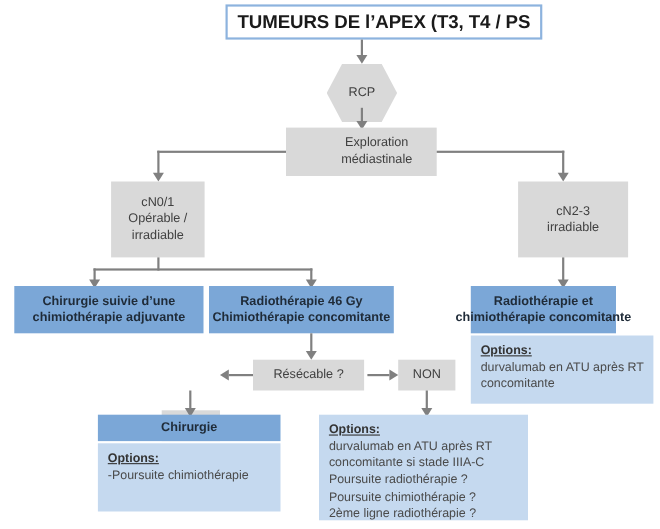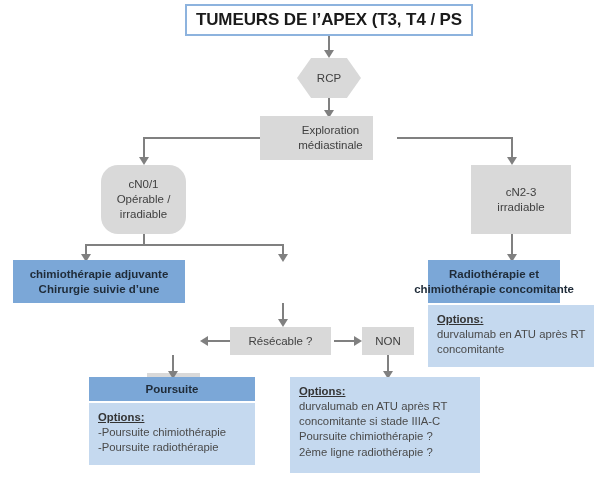--- a/index.html
+++ b/index.html
@@ -31,20 +31,21 @@
     line-height: 1.28;
   }
 
   .title-box {
     border: 2px solid #8DB3DE;
     background: #ffffff;
     color: #1a1a1a;
     font-weight: bold;
     font-size: 17px;
     letter-spacing: -0.1px;
+    margin-left: 20px;
   }
 
   .grey-box {
     background: #d9d9d9;
     color: #404040;
     font-size: 11.5px;
   }
 
   .hexagon {
     background: #d9d9d9;
@@ -118,41 +119,41 @@
 
 <div id="canvas">
 
   <div class="node title-box" style="left:185px; top:4px; width:288px; height:32px;">
     <span class="ln">TUMEURS DE l’APEX (T3, T4 / PS</span>
   </div>
 
   <div class="conn v" style="left:328px; top:36px; height:16px;"></div>
   <div class="arrow down" style="left:324px; top:50px;"></div>
 
-  <div class="node hexagon" style="left:297px; top:58px; width:64px; height:40px;">
+  <div class="node hexagon" style="left:297px; top:58px; width:64px; height:53px;">
     <span class="ln">RCP</span>
   </div>
 
   <div class="conn v" style="left:328px; top:98px; height:14px;"></div>
   <div class="arrow down" style="left:324px; top:110px;"></div>
 
-  <div class="node grey-box" style="left:260px; top:116px; width:113px; height:44px;padding-left:28px;">
+  <div class="node grey-box" style="left:260px; top:116px; width:137px; height:44px;padding-left:28px;">
     <span class="ln">Exploration</span>
     <span class="ln">médiastinale</span>
   </div>
 
   <div class="conn h" style="left:143px; top:137px; width:117px;"></div>
   <div class="conn v" style="left:143px; top:137px; height:22px;"></div>
   <div class="arrow down" style="left:139px; top:157px;"></div>
 
   <div class="conn h" style="left:397px; top:137px; width:116px;"></div>
   <div class="conn v" style="left:511px; top:137px; height:22px;"></div>
   <div class="arrow down" style="left:507px; top:157px;"></div>
 
-  <div class="node grey-box" style="left:101px; top:165px; width:85px; height:69px;border-radius:17px;">
+  <div class="node grey-box" style="left:101px; top:165px; width:85px; height:69px;">
     <span class="ln">cN0/1</span>
     <span class="ln">Opérable /</span>
     <span class="ln">irradiable</span>
   </div>
 
   <div class="node grey-box" style="left:471px; top:165px; width:100px; height:69px;">
     <span class="ln">cN2-3</span>
     <span class="ln">irradiable</span>
   </div>
 
@@ -160,24 +161,28 @@
   <div class="conn h" style="left:85px; top:244px; width:199px;"></div>
   <div class="conn v" style="left:85px; top:244px; height:12px;"></div>
   <div class="arrow down" style="left:81px; top:254px;"></div>
   <div class="conn v" style="left:282px; top:244px; height:12px;"></div>
   <div class="arrow down" style="left:278px; top:254px;"></div>
 
   <div class="conn v" style="left:511px; top:234px; height:22px;"></div>
   <div class="arrow down" style="left:507px; top:254px;"></div>
 
   <div class="node blue-box" style="left:13px; top:260px; width:172px; height:43px;">
+    <span class="ln">Chirurgie suivie d’une</span>
     <span class="ln">chimiothérapie adjuvante</span>
-    <span class="ln">Chirurgie suivie d’une</span>
-  </div>
-
+  </div>
+
+  <div class="node blue-box" style="left:190px; top:260px; width:168px; height:43px;">
+    <span class="ln">Radiothérapie 46 Gy</span>
+    <span class="ln">Chimiothérapie concomitante</span>
+  </div>
 
   <div class="node blue-box" style="left:428px; top:260px; width:132px; height:43px;">
     <span class="ln">Radiothérapie et</span>
     <span class="ln">chimiothérapie concomitante</span>
   </div>
 
   <div class="node lightblue-box" style="left:428px; top:305px; width:166px; height:62px;">
     <span class="opt-title">Options:</span>
     <span class="opt-line">durvalumab en ATU après RT</span>
     <span class="opt-line">concomitante</span>
@@ -204,30 +209,30 @@
   <div class="conn h" style="left:334px; top:340px; width:20px;"></div>
   <div class="arrow right" style="left:354px; top:336px;"></div>
 
   <div class="conn v" style="left:172px; top:355px; height:18px;"></div>
   <div class="arrow down" style="left:168px; top:371px;"></div>
 
   <div class="conn v" style="left:387px; top:355px; height:18px;"></div>
   <div class="arrow down" style="left:383px; top:371px;"></div>
 
   <div class="node blue-box" style="left:89px; top:377px; width:166px; height:24px;">
-    <span class="ln">Poursuite</span>
+    <span class="ln">Chirurgie</span>
   </div>
 
   <div class="node lightblue-box" style="left:89px; top:403px; width:166px; height:62px;">
     <span class="opt-title">Options:</span>
     <span class="opt-line">-Poursuite chimiothérapie</span>
-    <span class="opt-line">-Poursuite radiothérapie</span>
   </div>
 
   <div class="node lightblue-box" style="left:290px; top:377px; width:190px; height:96px;">
     <span class="opt-title">Options:</span>
     <span class="opt-line">durvalumab en ATU après RT</span>
     <span class="opt-line">concomitante si stade IIIA-C</span>
+    <span class="opt-line">Poursuite radiothérapie ?</span>
     <span class="opt-line">Poursuite chimiothérapie ?</span>
     <span class="opt-line">2ème ligne radiothérapie ?</span>
   </div>
 
 </div>
 
 </body></html>

